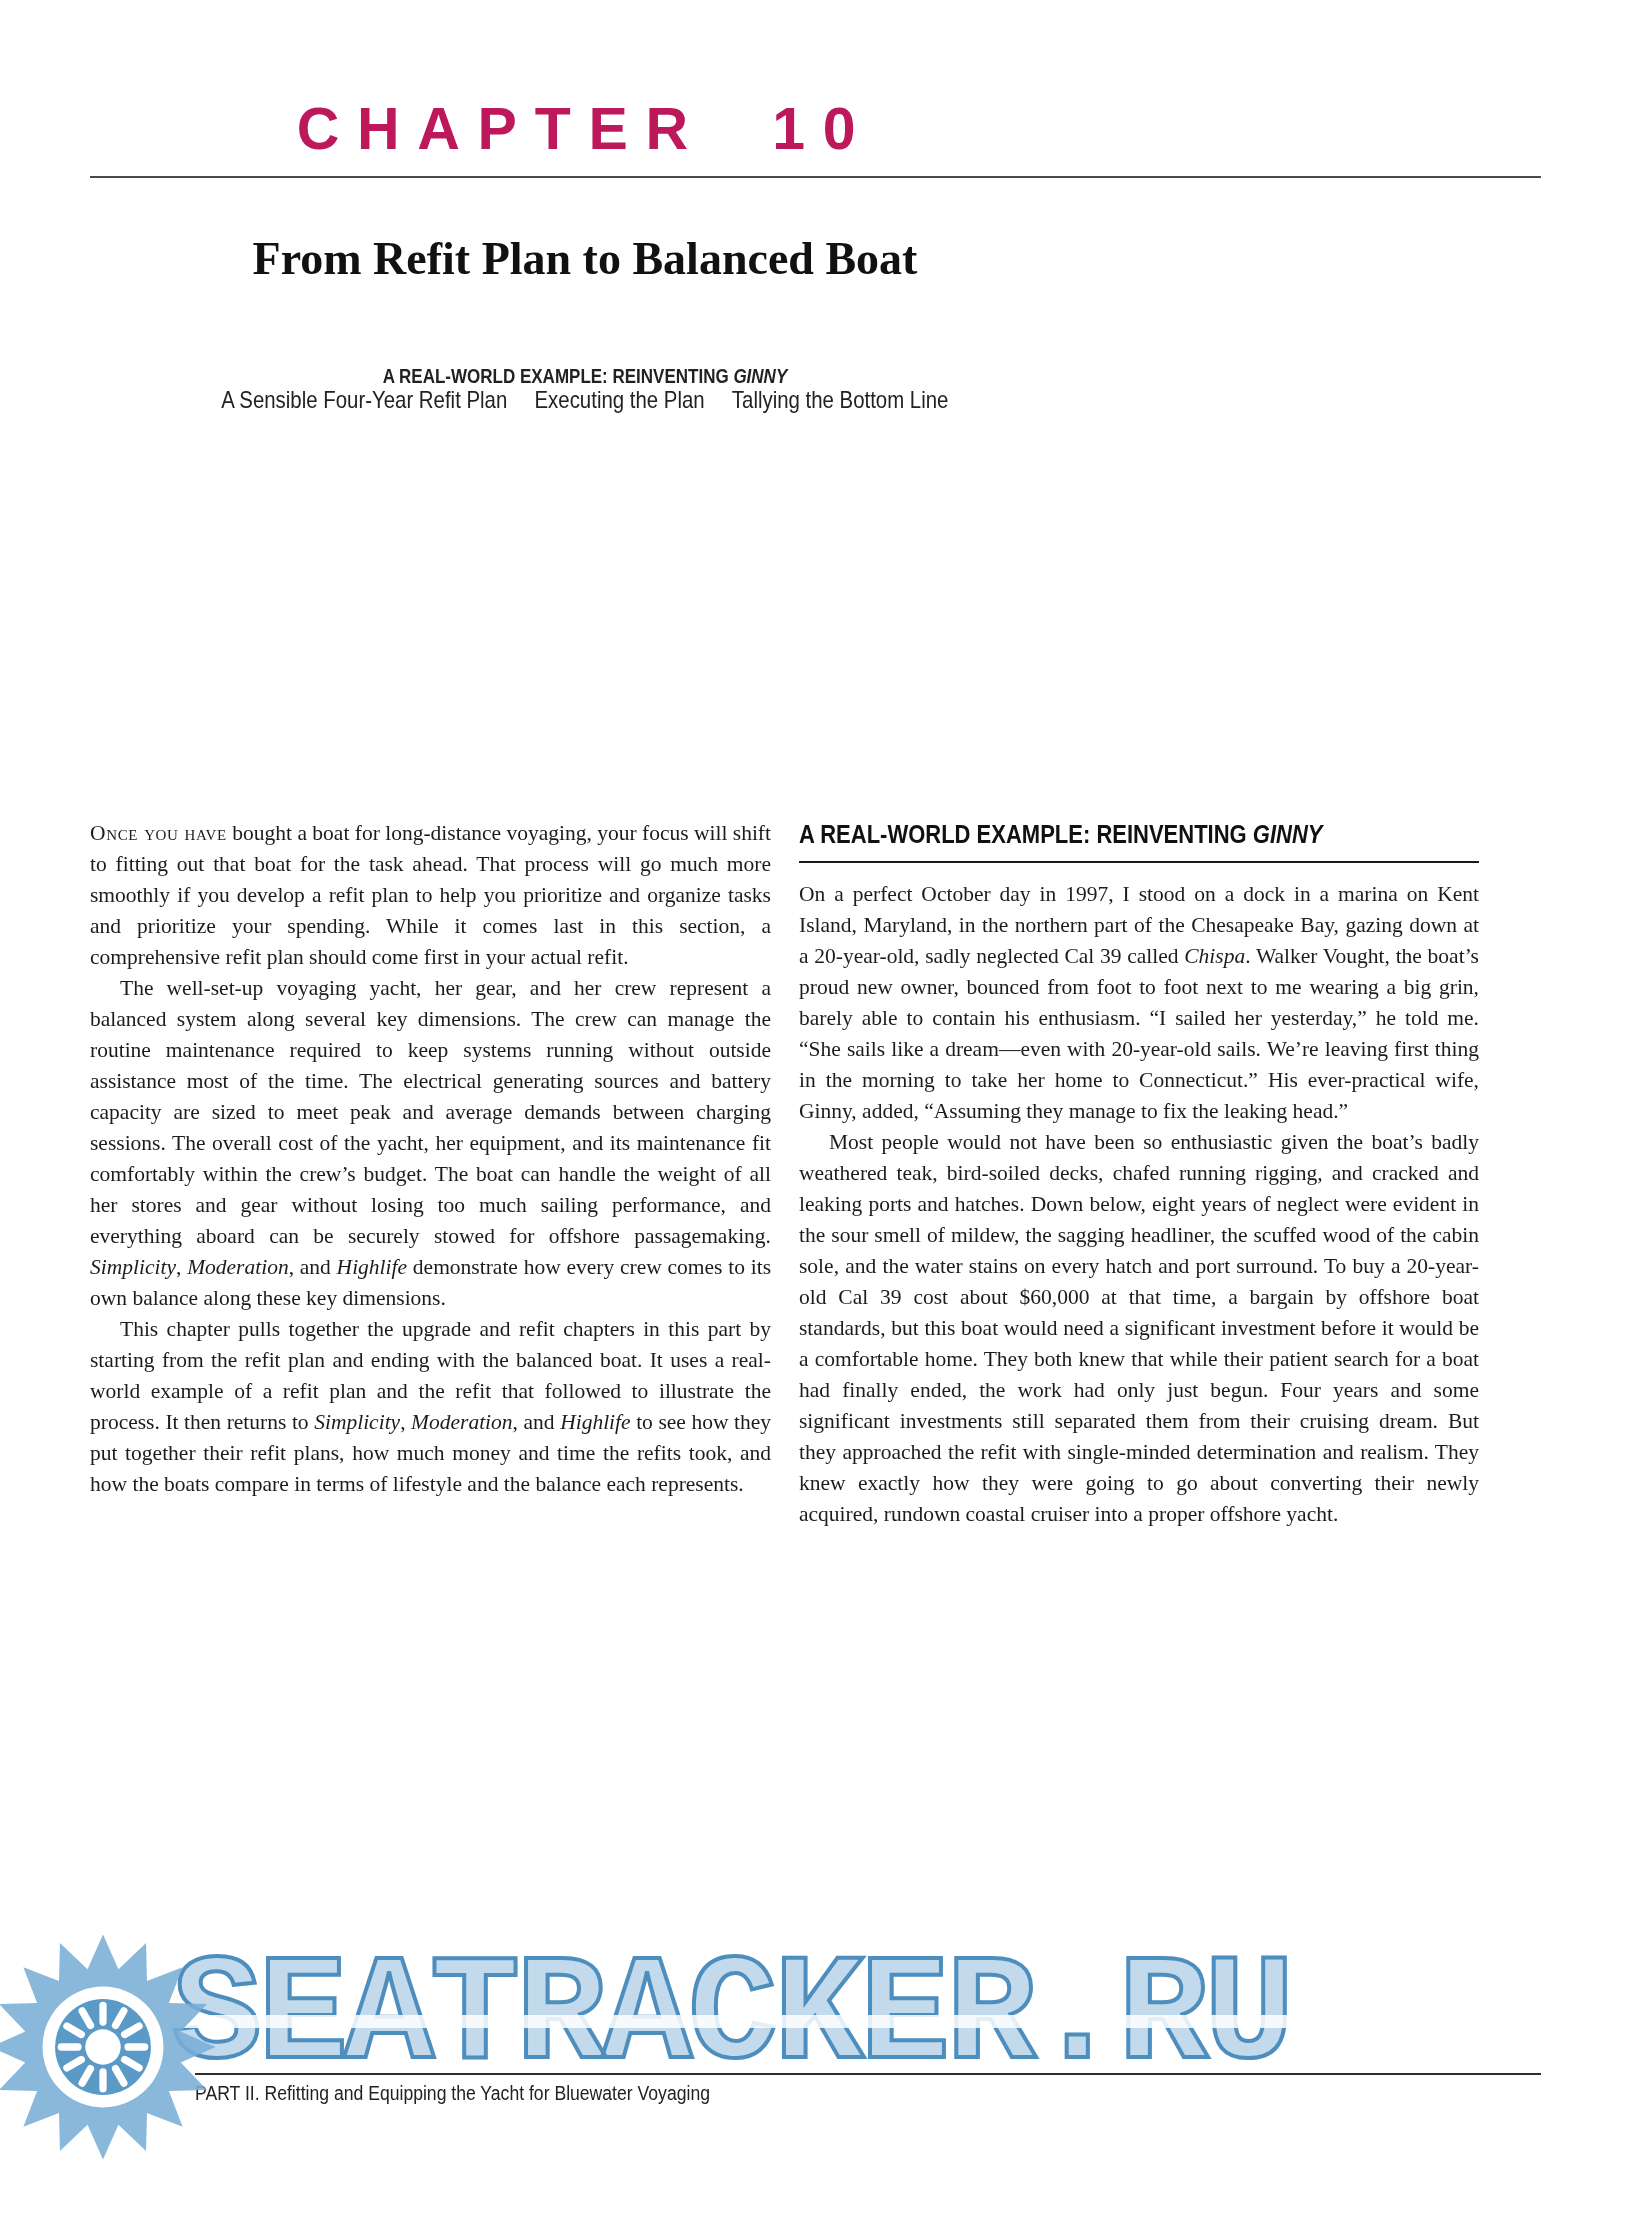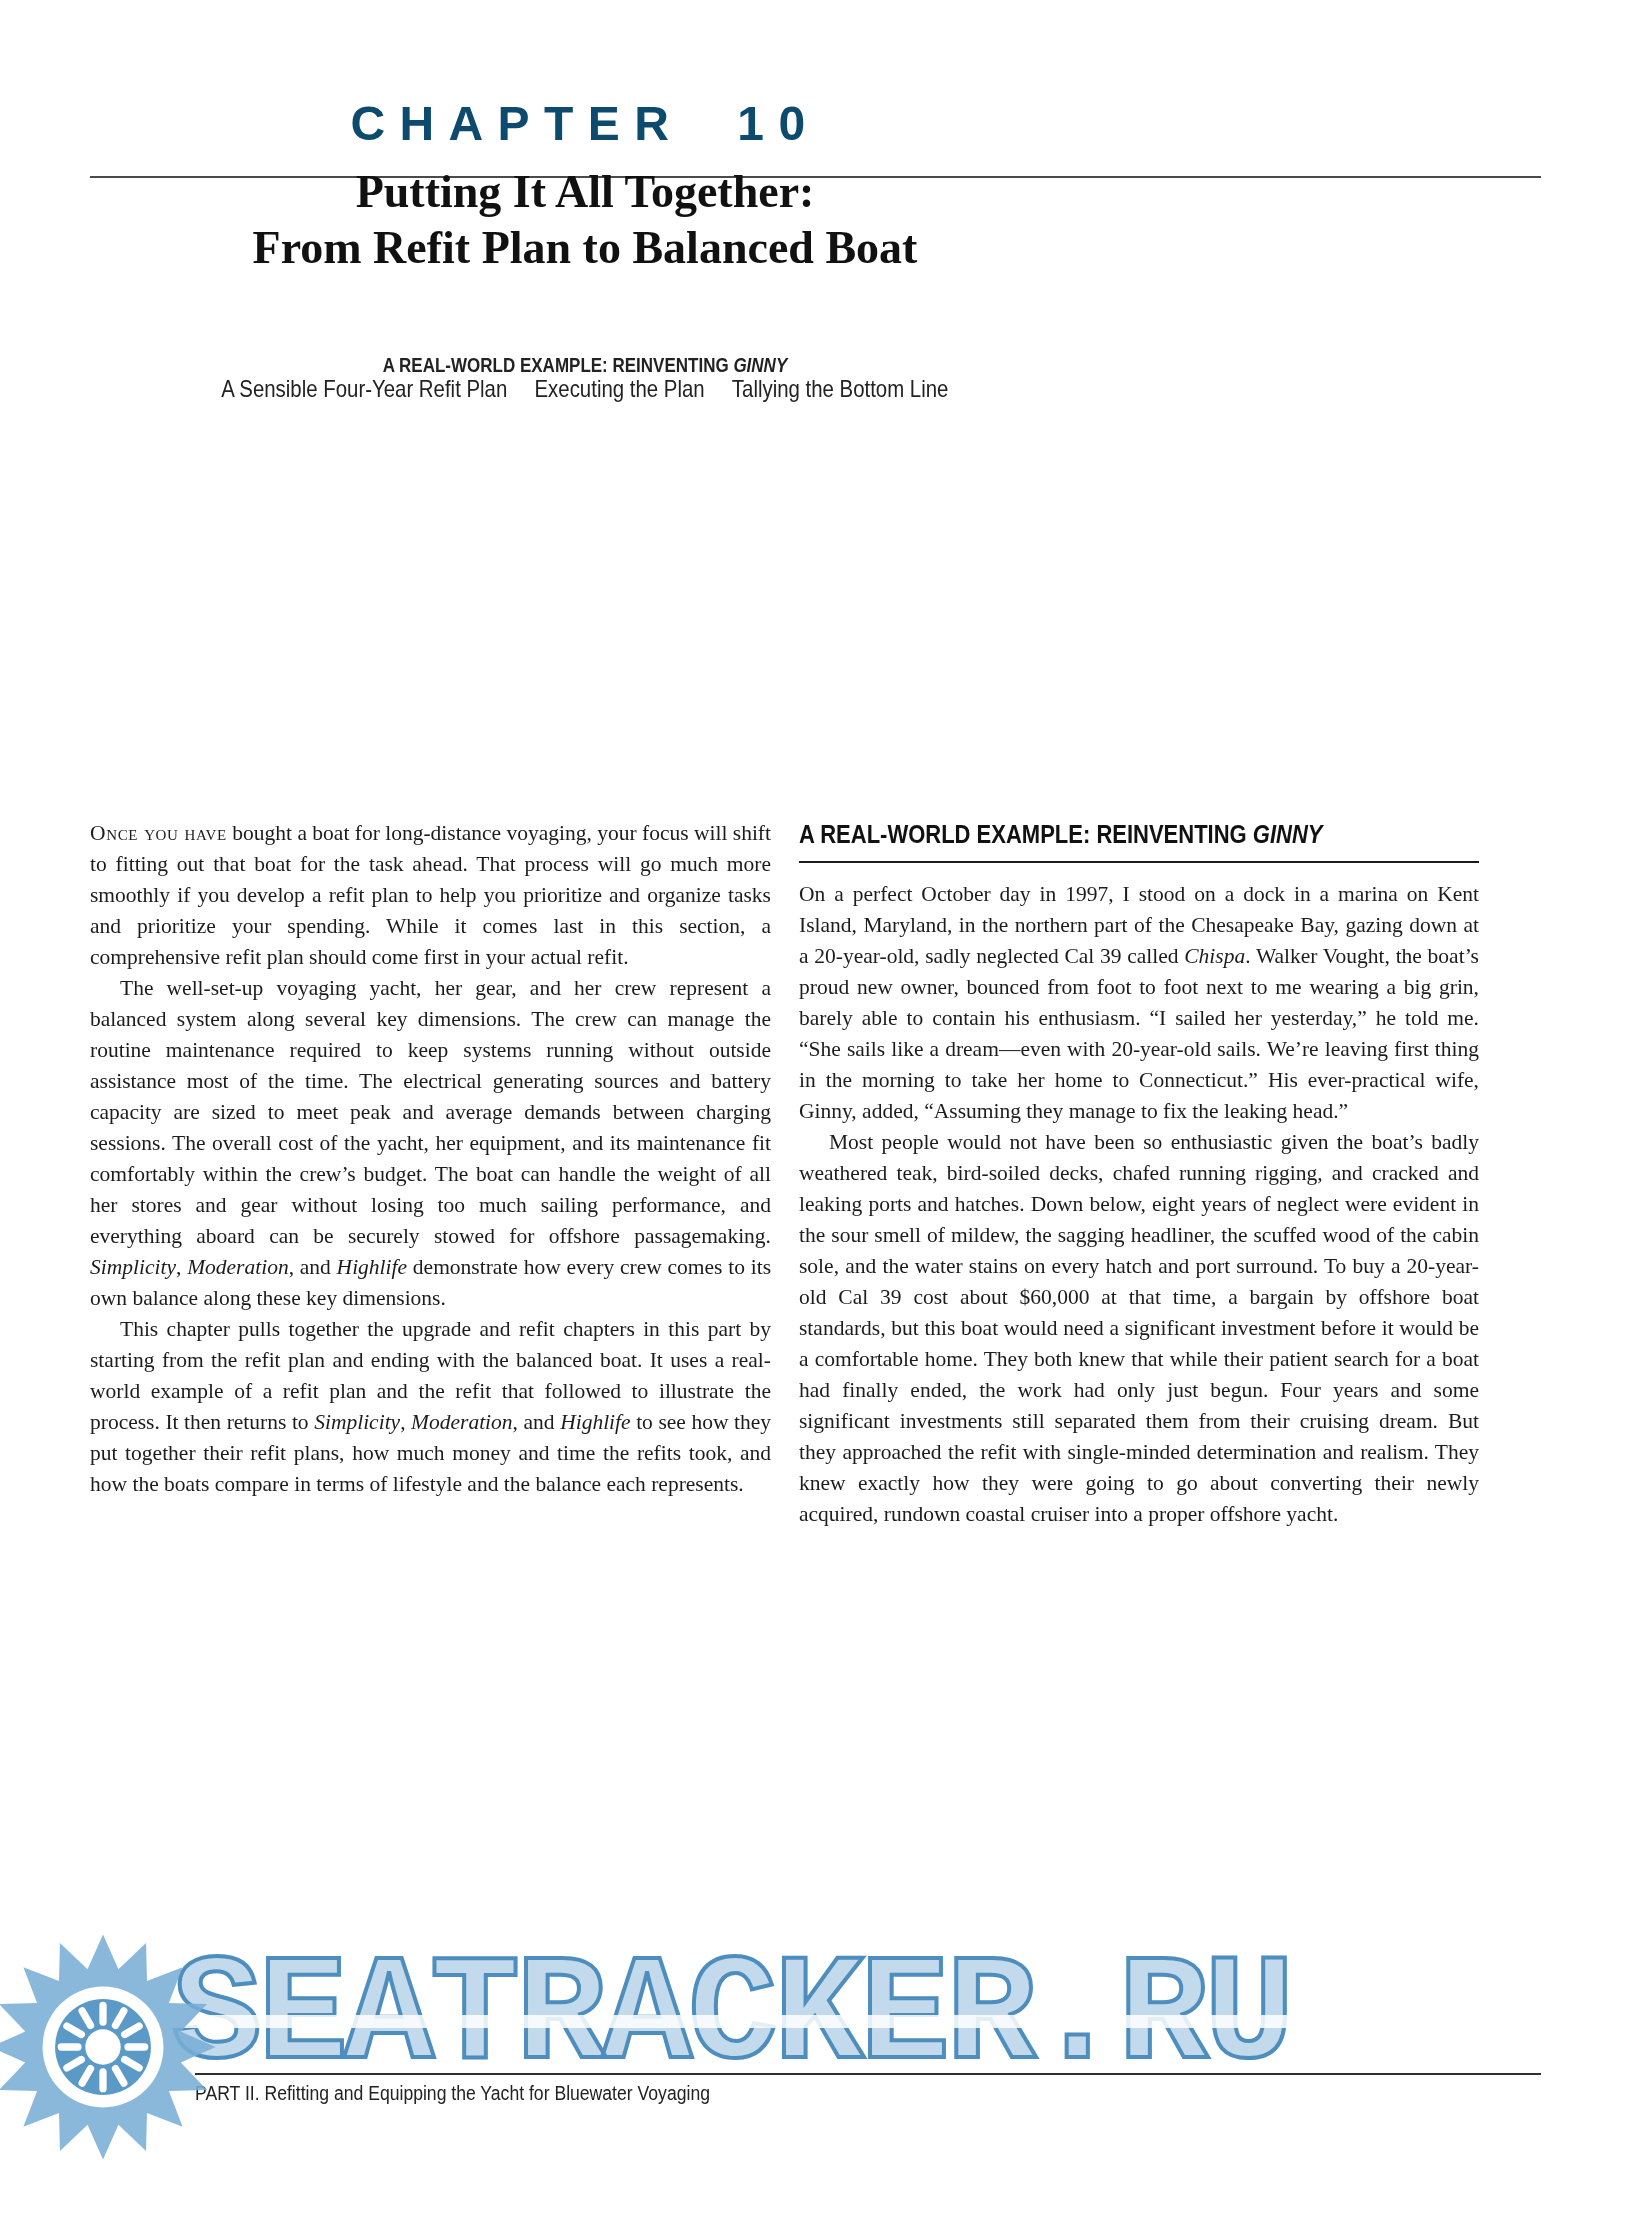--- a/index.html
+++ b/index.html
@@ -18,23 +18,23 @@
   .front {
     position: absolute;
     top: 100px;
     left: 90px;
     width: 990px;
     text-align: center;
   }
   .chapter-label {
     font-family: "Liberation Sans", sans-serif;
     font-weight: bold;
-    font-size: 48px;
+    font-size: 59px;
     line-height: 1.0;
-    color: #0c4a6e;
+    color: #be185d;
     letter-spacing: 0.30em;
     word-spacing: 0.55em;
     white-space: nowrap;
   }
   .chapter-rule {
     position: absolute;
     top: 176px;
     left: 90px;
     width: 1451px;
     height: 2px;
@@ -160,21 +160,21 @@
 </head>
 <body>
 
 <div class="page">
 
   <div class="chapter-rule"></div>
 
   <div class="front">
     <div class="chapter-label">CHAPTER 10</div>
     <h1 class="chapter-title">
-      <span>Putting It All Together:</span><br>
+      <br>
       <span>From Refit Plan to Balanced Boat</span>
     </h1>
     <div class="toc">
         <div class="toc-heading"><span class="cond">A REAL-WORLD EXAMPLE: REINVENTING <i>GINNY</i></span></div>
         <div class="toc-row"><span class="cond"><span class="toc-item">A Sensible Four-Year Refit Plan</span><span class="toc-item">Executing the Plan</span><span class="toc-item">Tallying the Bottom Line</span></span></div>
       </div>
   </div>
 
   <main class="columns">
     <section class="col-left" id="col-left">

